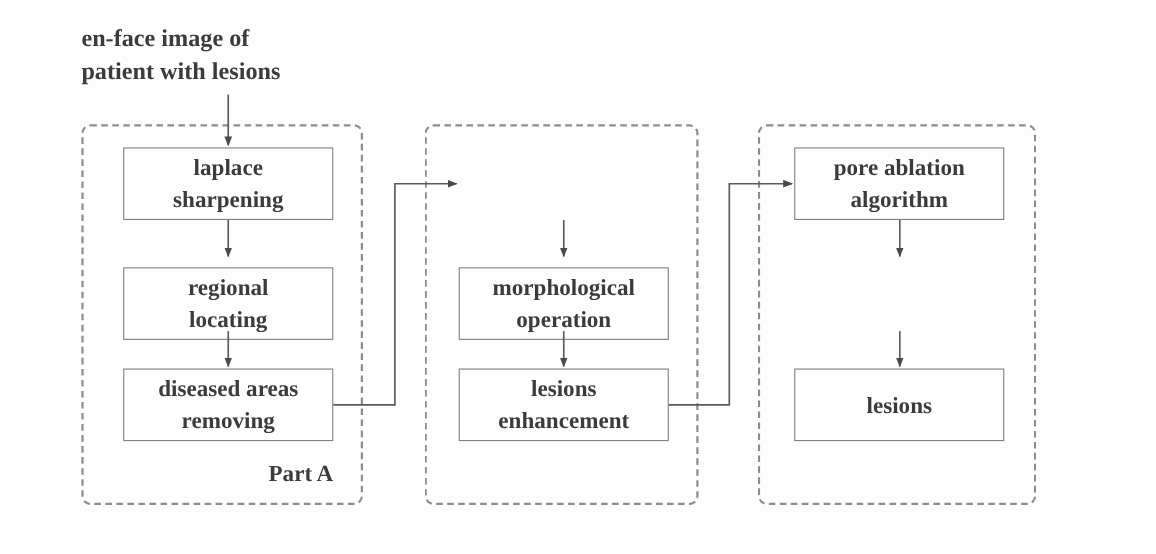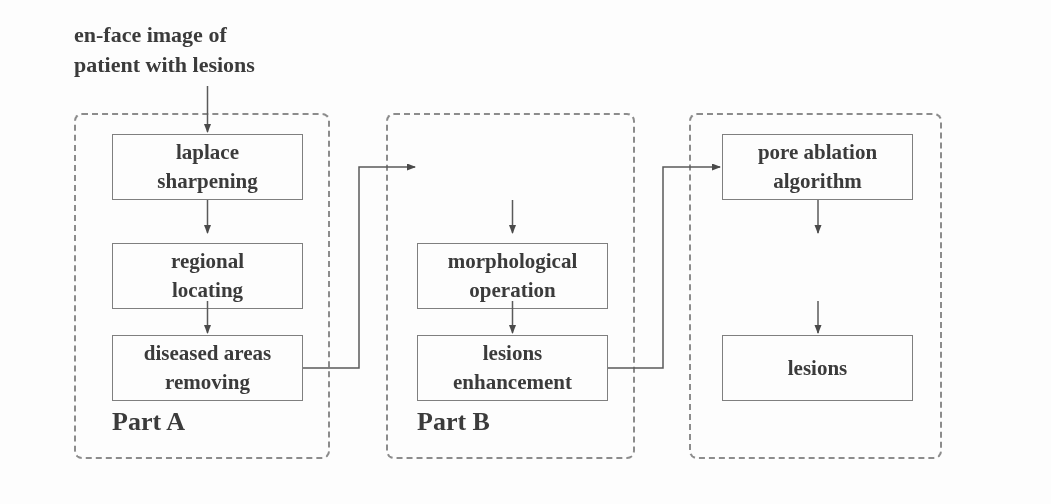--- a/index.html
+++ b/index.html
@@ -50,24 +50,24 @@
     white-space: pre-line;
   }
   #part-a .box, #part-a .part-label { left: 36px; }
   #part-b .box, #part-b .part-label { left: 29px; }
   #part-c .box, #part-c .part-label { left: 31px; }
   .row1 { top: 19px;  }
   .row2 { top: 128px; }
   .row3 { top: 220px; }
   .part-label {
     position: absolute;
-    top: 292px;
+    top: 303px;
     width: 191px;
-    text-align: left;
-    font-size: 26px;
+    text-align: right;
+    font-size: 21px;
   }
   svg.connectors {
     position: absolute;
     left: 0;
     top: 0;
     pointer-events: none;
   }
   .conn { fill: none; stroke: #5a5a5a; stroke-width: 1.5; }
 </style>
 </head>
@@ -86,21 +86,20 @@
     <div class="box row3">diseased areas
 removing</div>
     <div class="part-label">Part A</div>
   </section>
 
   <section class="part" id="part-b">
     <div class="box row2">morphological
 operation</div>
     <div class="box row3">lesions
 enhancement</div>
-    <div class="part-label">Part B</div>
   </section>
 
   <section class="part" id="part-c">
     <div class="box row1">pore ablation
 algorithm</div>
     <div class="box row3">lesions</div>
   </section>
 
   <svg class="connectors" width="1051" height="504">
     <defs>

